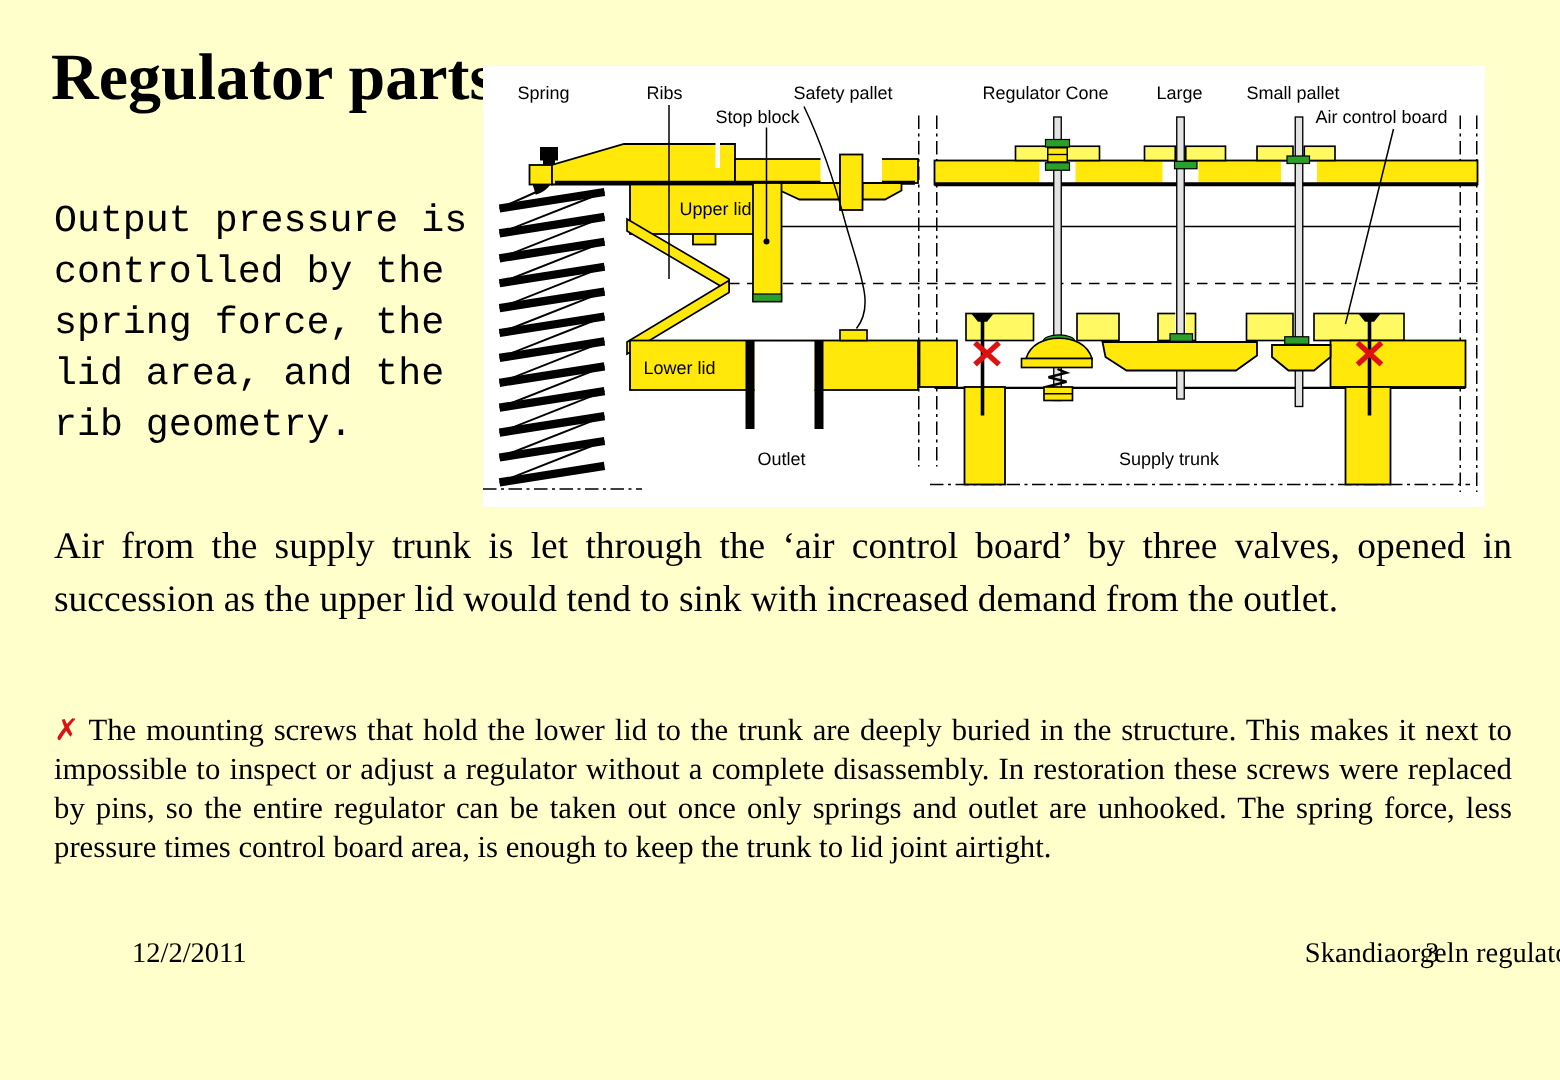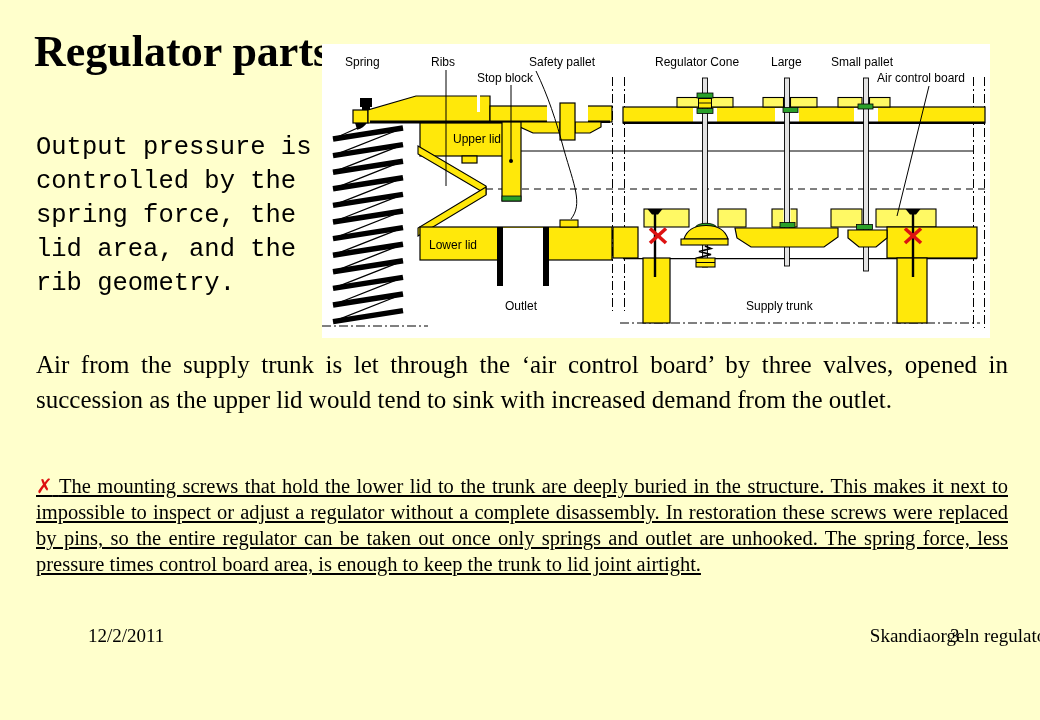--- a/index.html
+++ b/index.html
@@ -4,21 +4,21 @@
 <style>
   html,body{margin:0;padding:0;background:#888;}
   .slide{position:relative;width:1040px;height:720px;background:#ffffcc;
          font-family:"Liberation Serif",serif;color:#000;overflow:hidden;}
   .title{position:absolute;left:34px;top:26px;margin:0;font-size:44px;font-weight:bold;}
   .intro{position:absolute;left:36px;top:131px;width:278px;margin:0;
          font-size:25.5px;line-height:34px;font-family:Liberation Mono, monospace;}
   .bodytext{position:absolute;left:36px;top:347px;width:972px;margin:0;
          font-size:25px;line-height:35px;text-align:justify;}
   .note{position:absolute;left:36px;top:473px;width:972px;margin:0;
-         font-size:20.5px;line-height:26px;text-align:justify;text-decoration:underline;}
+         font-size:20.5px;line-height:26px;text-align:justify;}
   .note .xmark{color:#dd1111;font-weight:bold;font-family:"DejaVu Sans",sans-serif;font-size:20px;}
   .footer{position:absolute;left:0;top:625px;width:1040px;height:30px;font-size:19px;padding-left:20px;}
   .footer .date{position:absolute;left:88px;}
   .footer .center{position:absolute;left:0;width:100%;text-align:right;}
   .footer .page{position:absolute;left:950px;}
   .diagram{position:absolute;left:322px;top:44px;}
   svg text{font-family:"Liberation Sans",sans-serif;font-size:12px;fill:#000;}
 </style>
 </head>
 <body>

